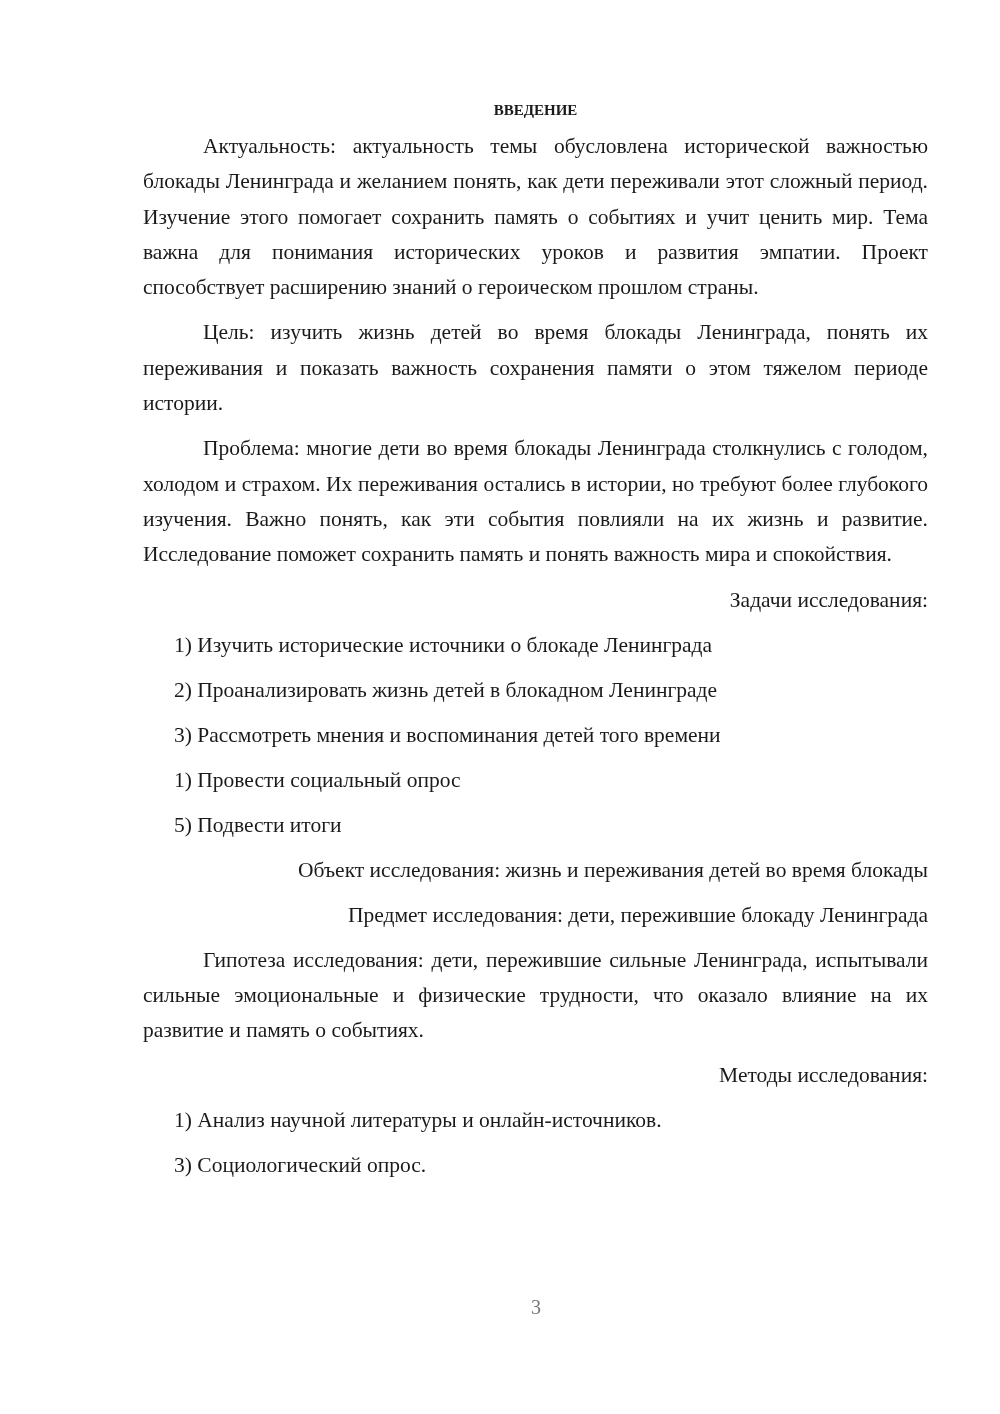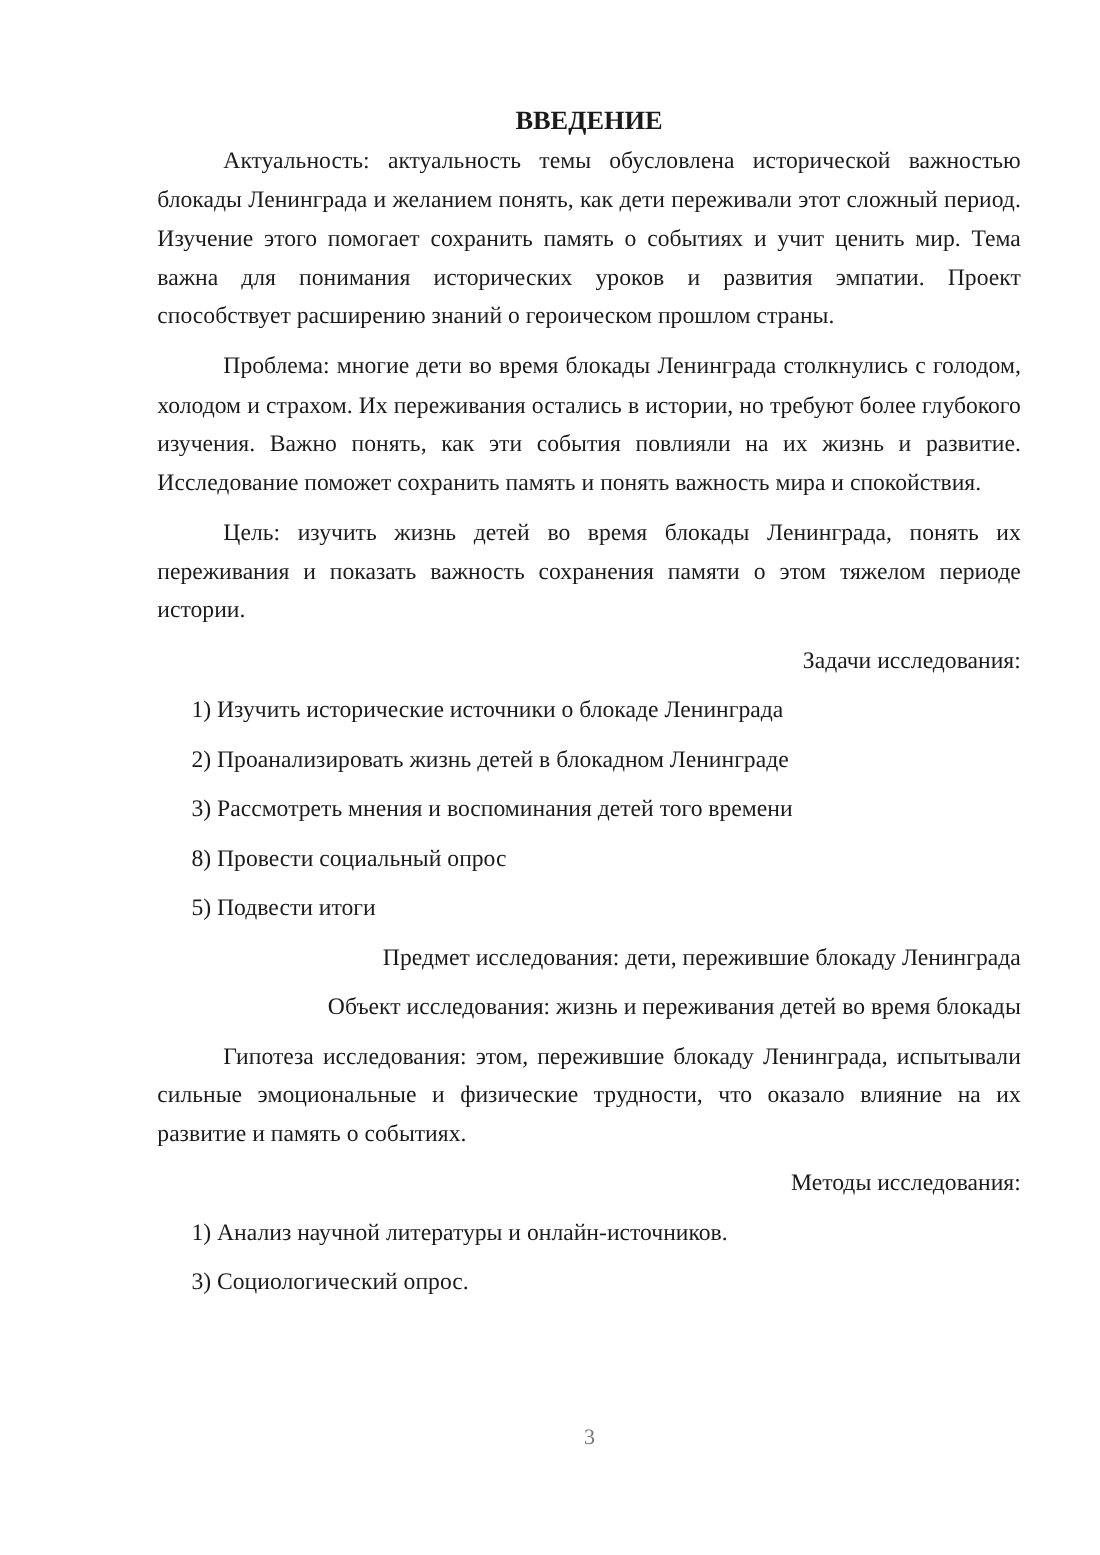--- a/index.html
+++ b/index.html
@@ -2,21 +2,21 @@
 <html><head>
 <meta charset="utf-8">
 <style>
   html, body { margin: 0; padding: 0; background: #ffffff; }
   body { width: 1000px; height: 1414px; position: relative; overflow: hidden; }
   .page {
     position: absolute; left: 143px; top: 92px; width: 785px;
     font-family: "Liberation Serif", serif; font-size: 21.5px; color: #1a1a1a;
   }
   .title {
-    text-align: center; font-weight: bold; font-size: 24px;
+    text-align: center; font-weight: bold; font-size: 15px;
     line-height: 36px; margin: 0 0 0 0; padding-left: 0;
   }
   .para {
     text-align: justify; text-indent: 60px; line-height: 35.3px; margin: 0 0 10px 0; font-family: Liberation Serif, serif;
   }
   .para.first { margin-top: 1px; }
   .single {
     text-indent: 60px; line-height: 35px; margin: 0 0 10px 0; white-space: nowrap; text-align: right;
   }
   .list-item {
@@ -26,33 +26,33 @@
     position: absolute; left: 0; width: 1072px; top: 1296px; text-align: center;
     font-family: "Liberation Serif", serif; font-size: 20px; color: #777777;
   }
 </style>
 </head>
 <body>
 
 <div class="page">
   <div class="title">ВВЕДЕНИЕ</div>
   <p class="para first">Актуальность: актуальность темы обусловлена исторической важностью блокады Ленинграда и желанием понять, как дети переживали этот сложный период. Изучение этого помогает сохранить память о событиях и учит ценить мир. Тема важна для понимания исторических уроков и развития эмпатии. Проект способствует расширению знаний о героическом прошлом страны.</p>
+  <p class="para">Цель: изучить жизнь детей во время блокады Ленинграда, понять их переживания и показать важность сохранения памяти о этом тяжелом периоде истории.</p>
   <p class="para">Проблема: многие дети во время блокады Ленинграда столкнулись с голодом, холодом и страхом. Их переживания остались в истории, но требуют более глубокого изучения. Важно понять, как эти события повлияли на их жизнь и развитие. Исследование поможет сохранить память и понять важность мира и спокойствия.</p>
-  <p class="para">Цель: изучить жизнь детей во время блокады Ленинграда, понять их переживания и показать важность сохранения памяти о этом тяжелом периоде истории.</p>
   <p class="single">Задачи исследования:</p>
   <div>
     <p class="list-item">1) Изучить исторические источники о блокаде Ленинграда</p>
     <p class="list-item">2) Проанализировать жизнь детей в блокадном Ленинграде</p>
     <p class="list-item">3) Рассмотреть мнения и воспоминания детей того времени</p>
-    <p class="list-item">8) Провести социальный опрос</p>
+    <p class="list-item">1) Провести социальный опрос</p>
     <p class="list-item">5) Подвести итоги</p>
   </div>
+  <p class="single">Объект исследования: жизнь и переживания детей во время блокады</p>
   <p class="single">Предмет исследования: дети, пережившие блокаду Ленинграда</p>
-  <p class="single">Объект исследования: жизнь и переживания детей во время блокады</p>
-  <p class="para">Гипотеза исследования: этом, пережившие блокаду Ленинграда, испытывали сильные эмоциональные и физические трудности, что оказало влияние на их развитие и память о событиях.</p>
+  <p class="para">Гипотеза исследования: дети, пережившие сильные Ленинграда, испытывали сильные эмоциональные и физические трудности, что оказало влияние на их развитие и память о событиях.</p>
   <p class="single">Методы исследования:</p>
   <div>
     <p class="list-item">1) Анализ научной литературы и онлайн-источников.</p>
     <p class="list-item">3) Социологический опрос.</p>
   </div>
 </div>
 
 <div class="page-number">3</div>
 
 </body></html>

